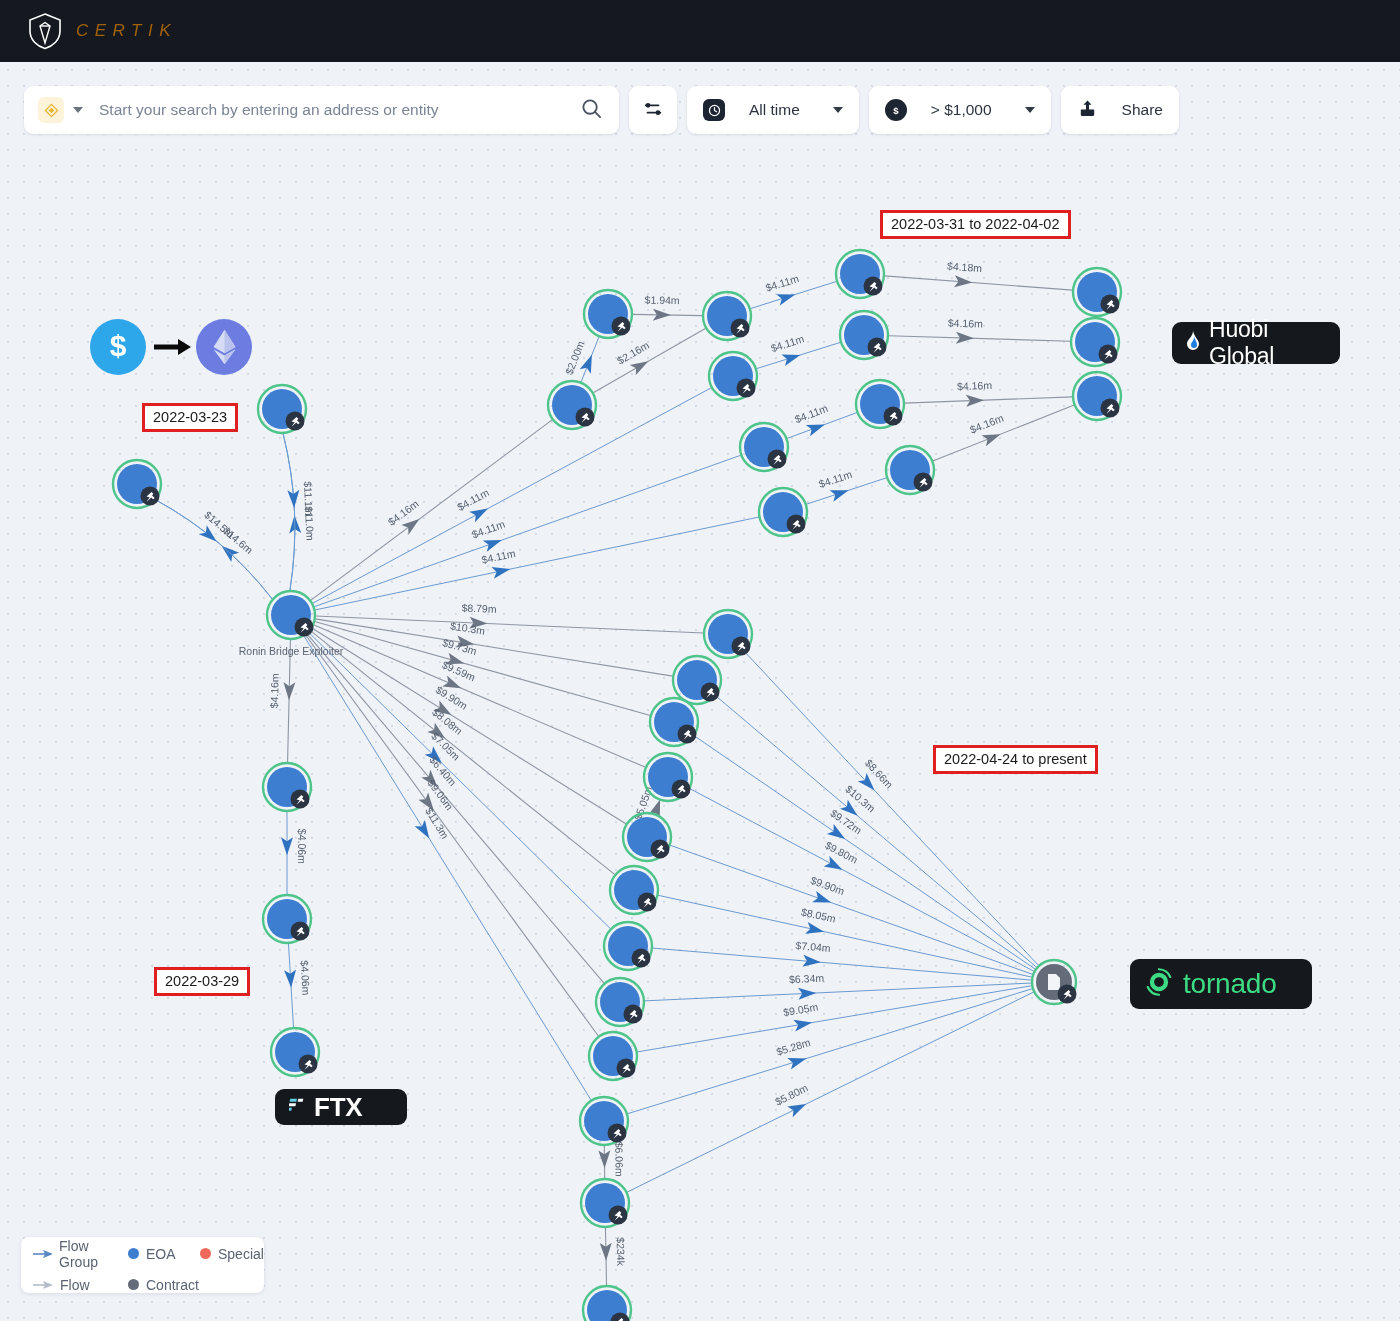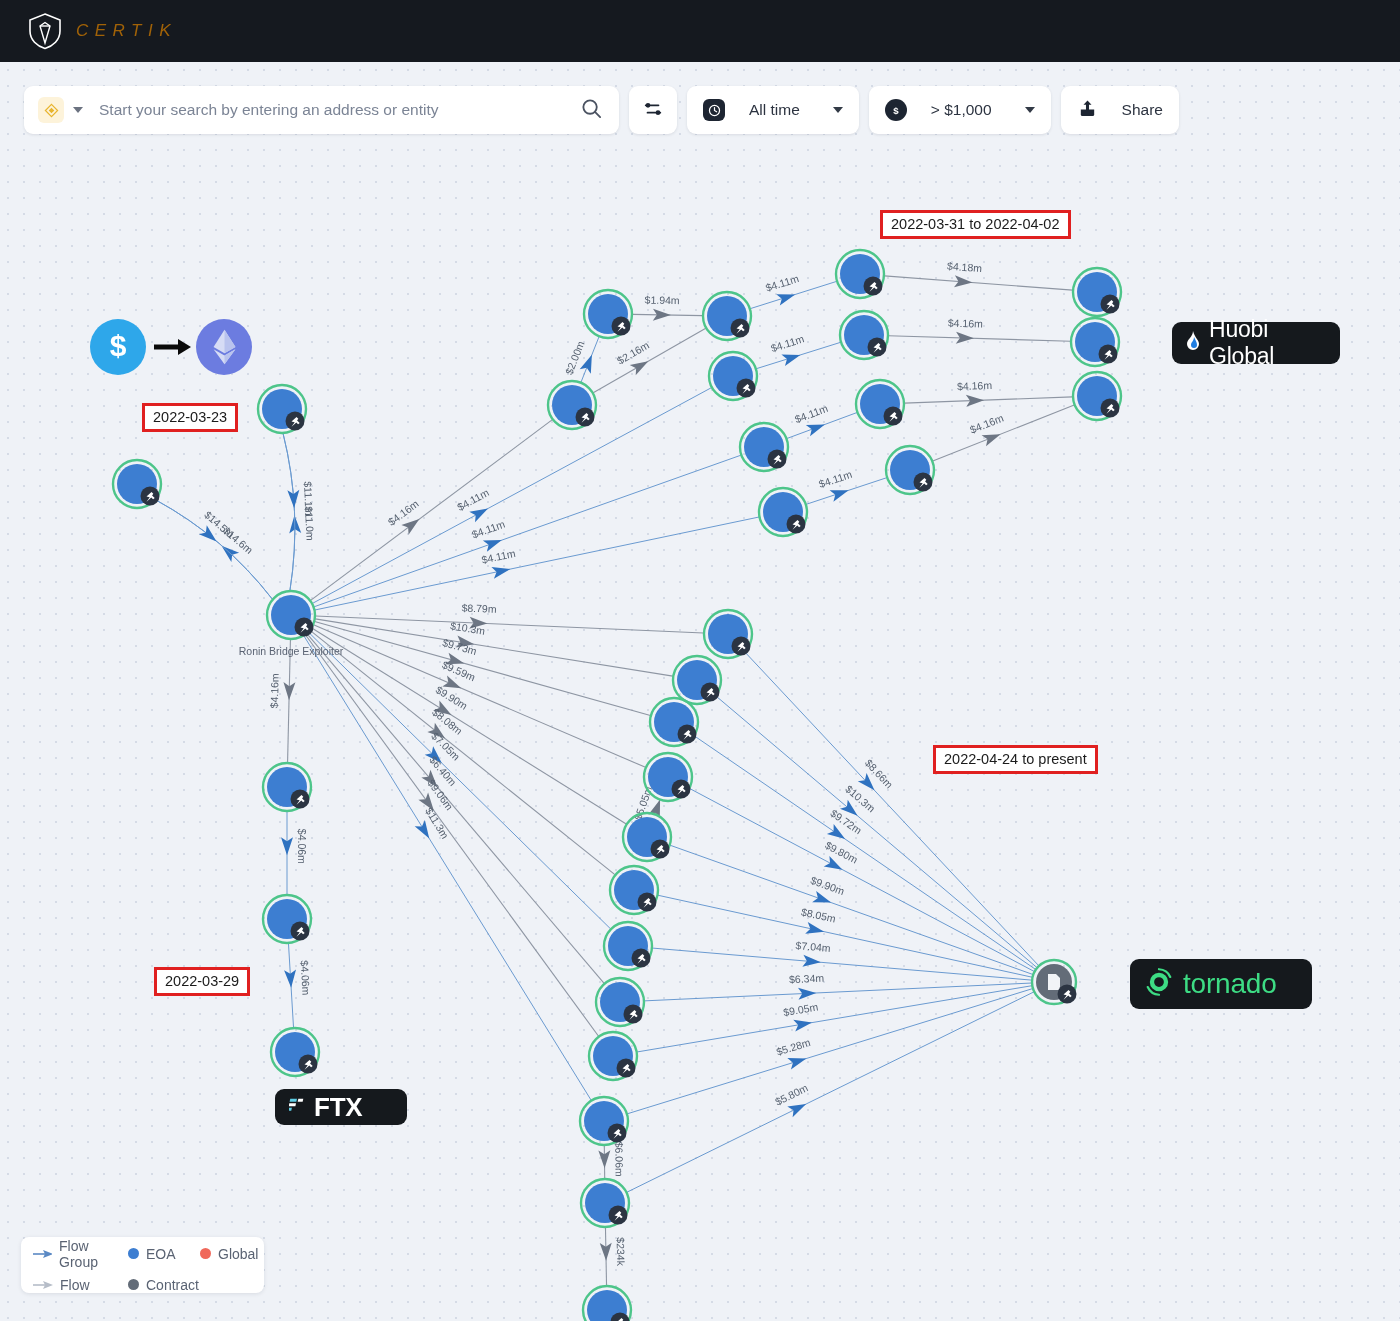--- a/index.html
+++ b/index.html
@@ -588,21 +588,21 @@
             <polygon points="10,1 20,5 10,9 12,5" fill="#5a89c4"></polygon>
           </svg>
         <span>Flow Group</span>
       </div>
       <div class="lg-item">
         <span class="dot" style="background:#3d7ed1"></span>
         <span>EOA</span>
       </div>
       <div class="lg-item">
         <span class="dot" style="background:#f0685a"></span>
-        <span>Global</span>
+        <span>Special</span>
       </div>
       <div class="lg-item">
         <svg width="20" height="10">
             <line x1="0" y1="5" x2="13" y2="5" stroke="#b6bdc8" stroke-width="1.6"></line>
             <polygon points="10,1 20,5 10,9 12,5" fill="#b6bdc8"></polygon>
           </svg>
         <span>Flow</span>
       </div>
       <div class="lg-item">
         <span class="dot" style="background:#636c78"></span>

